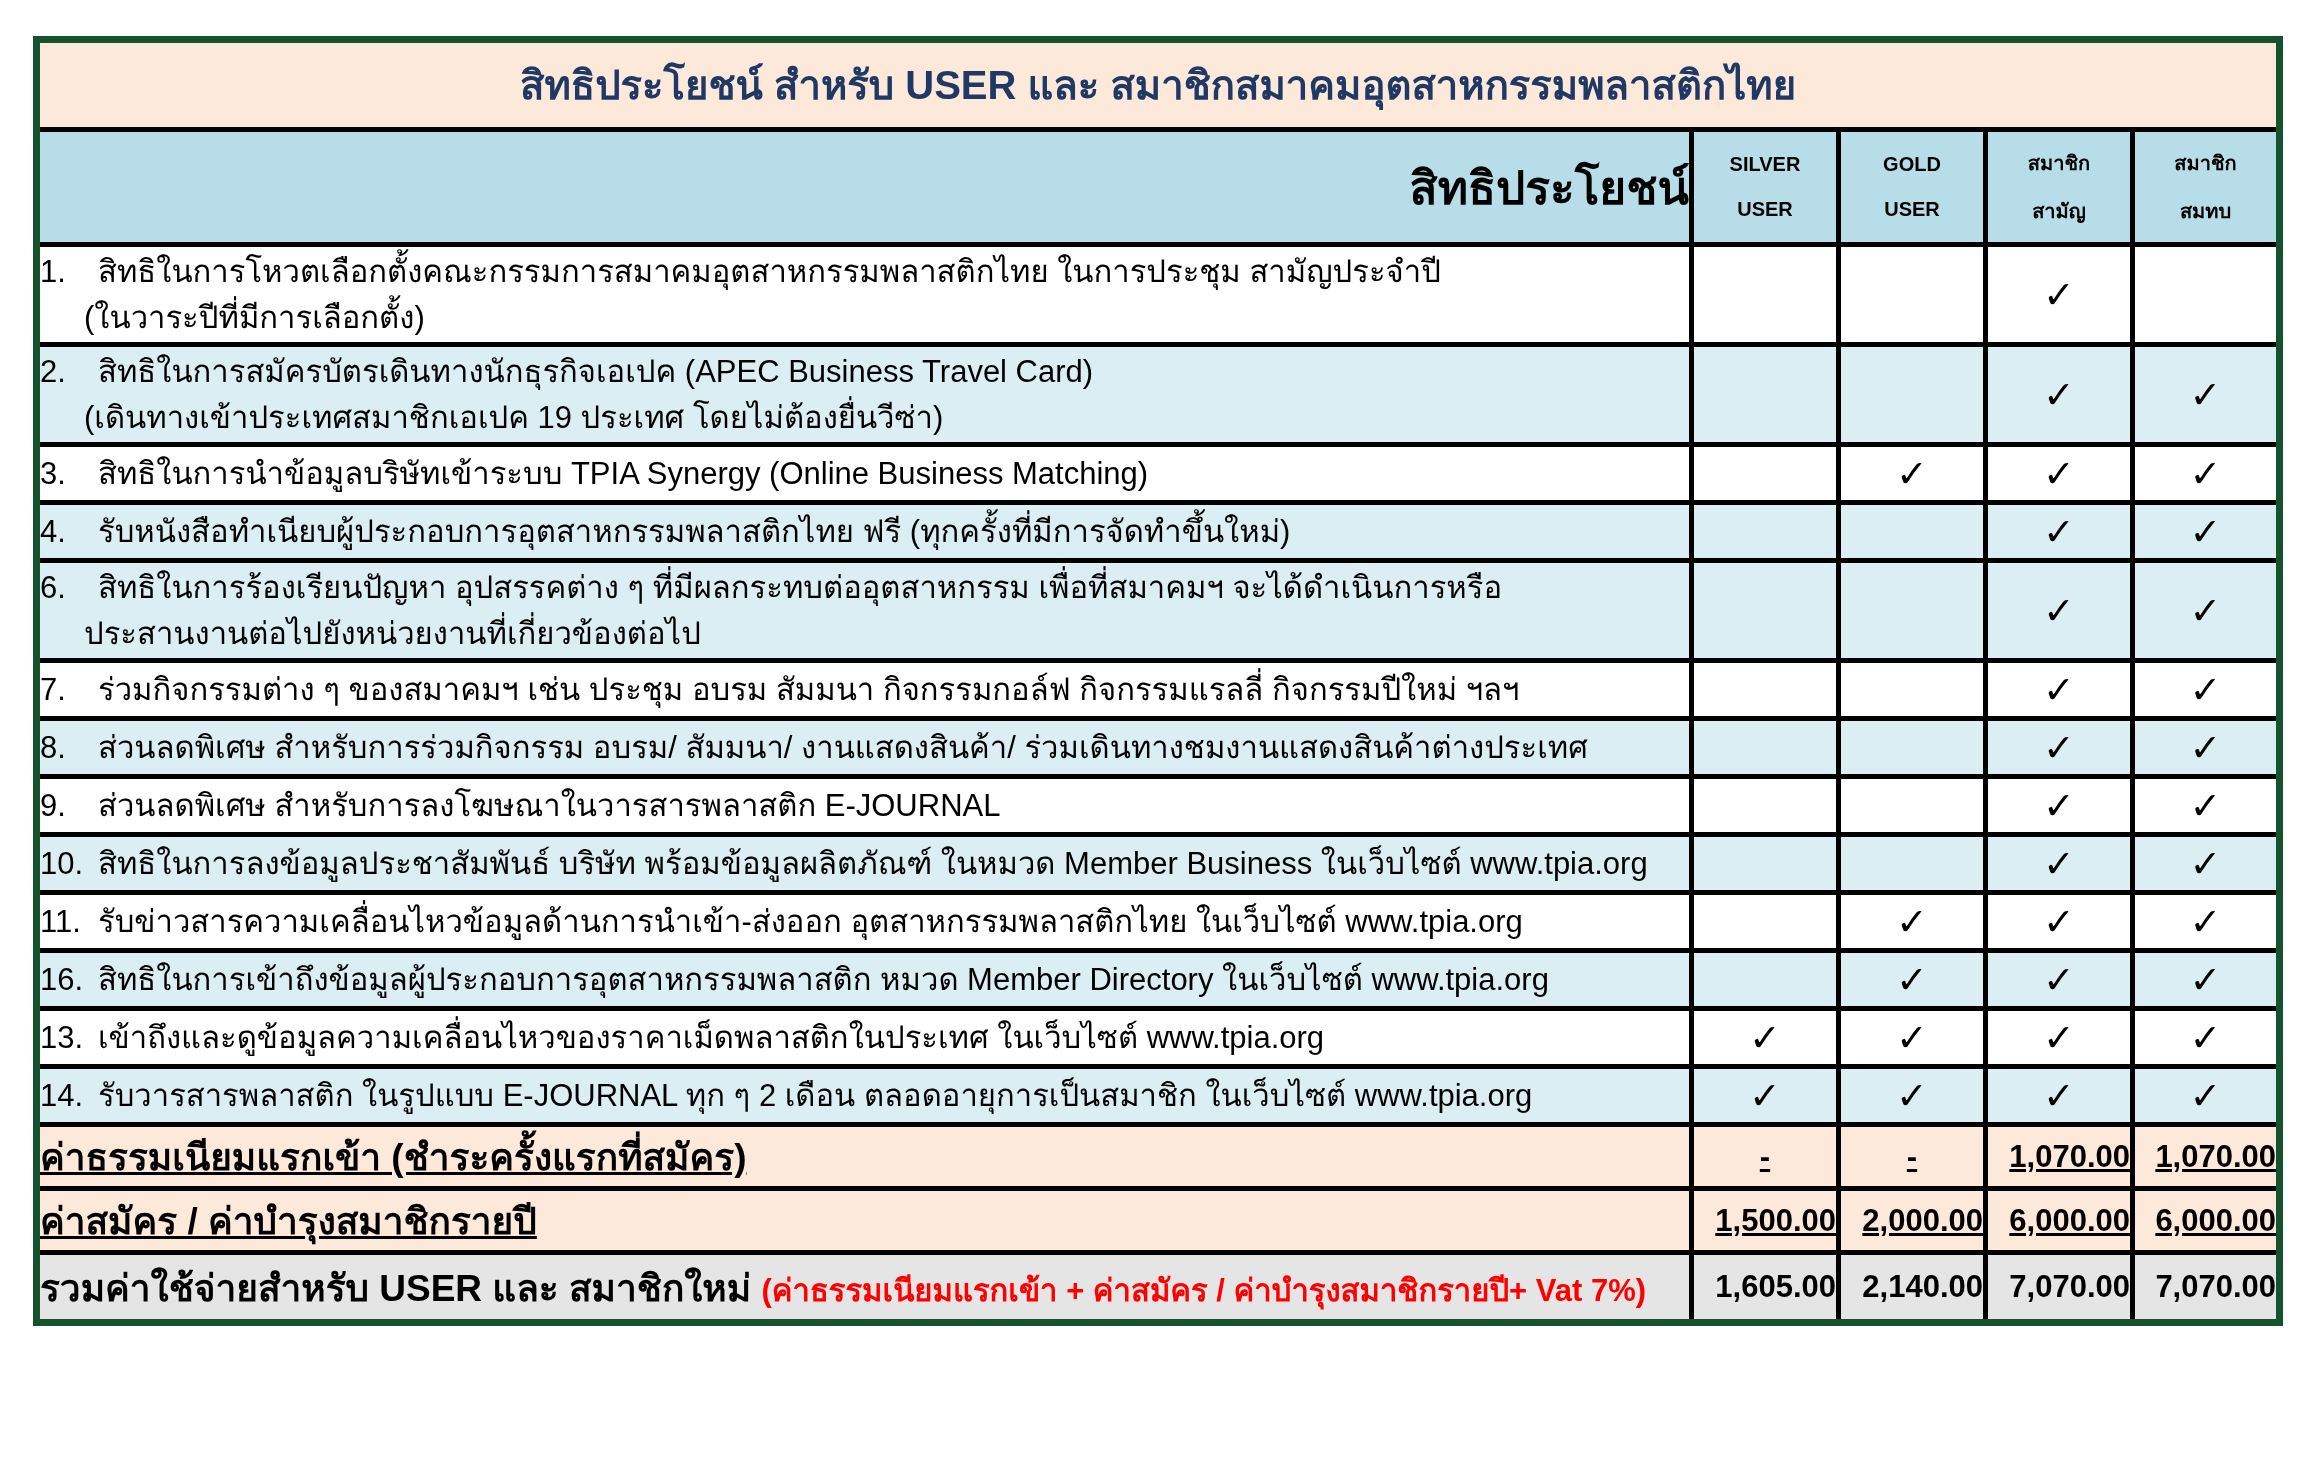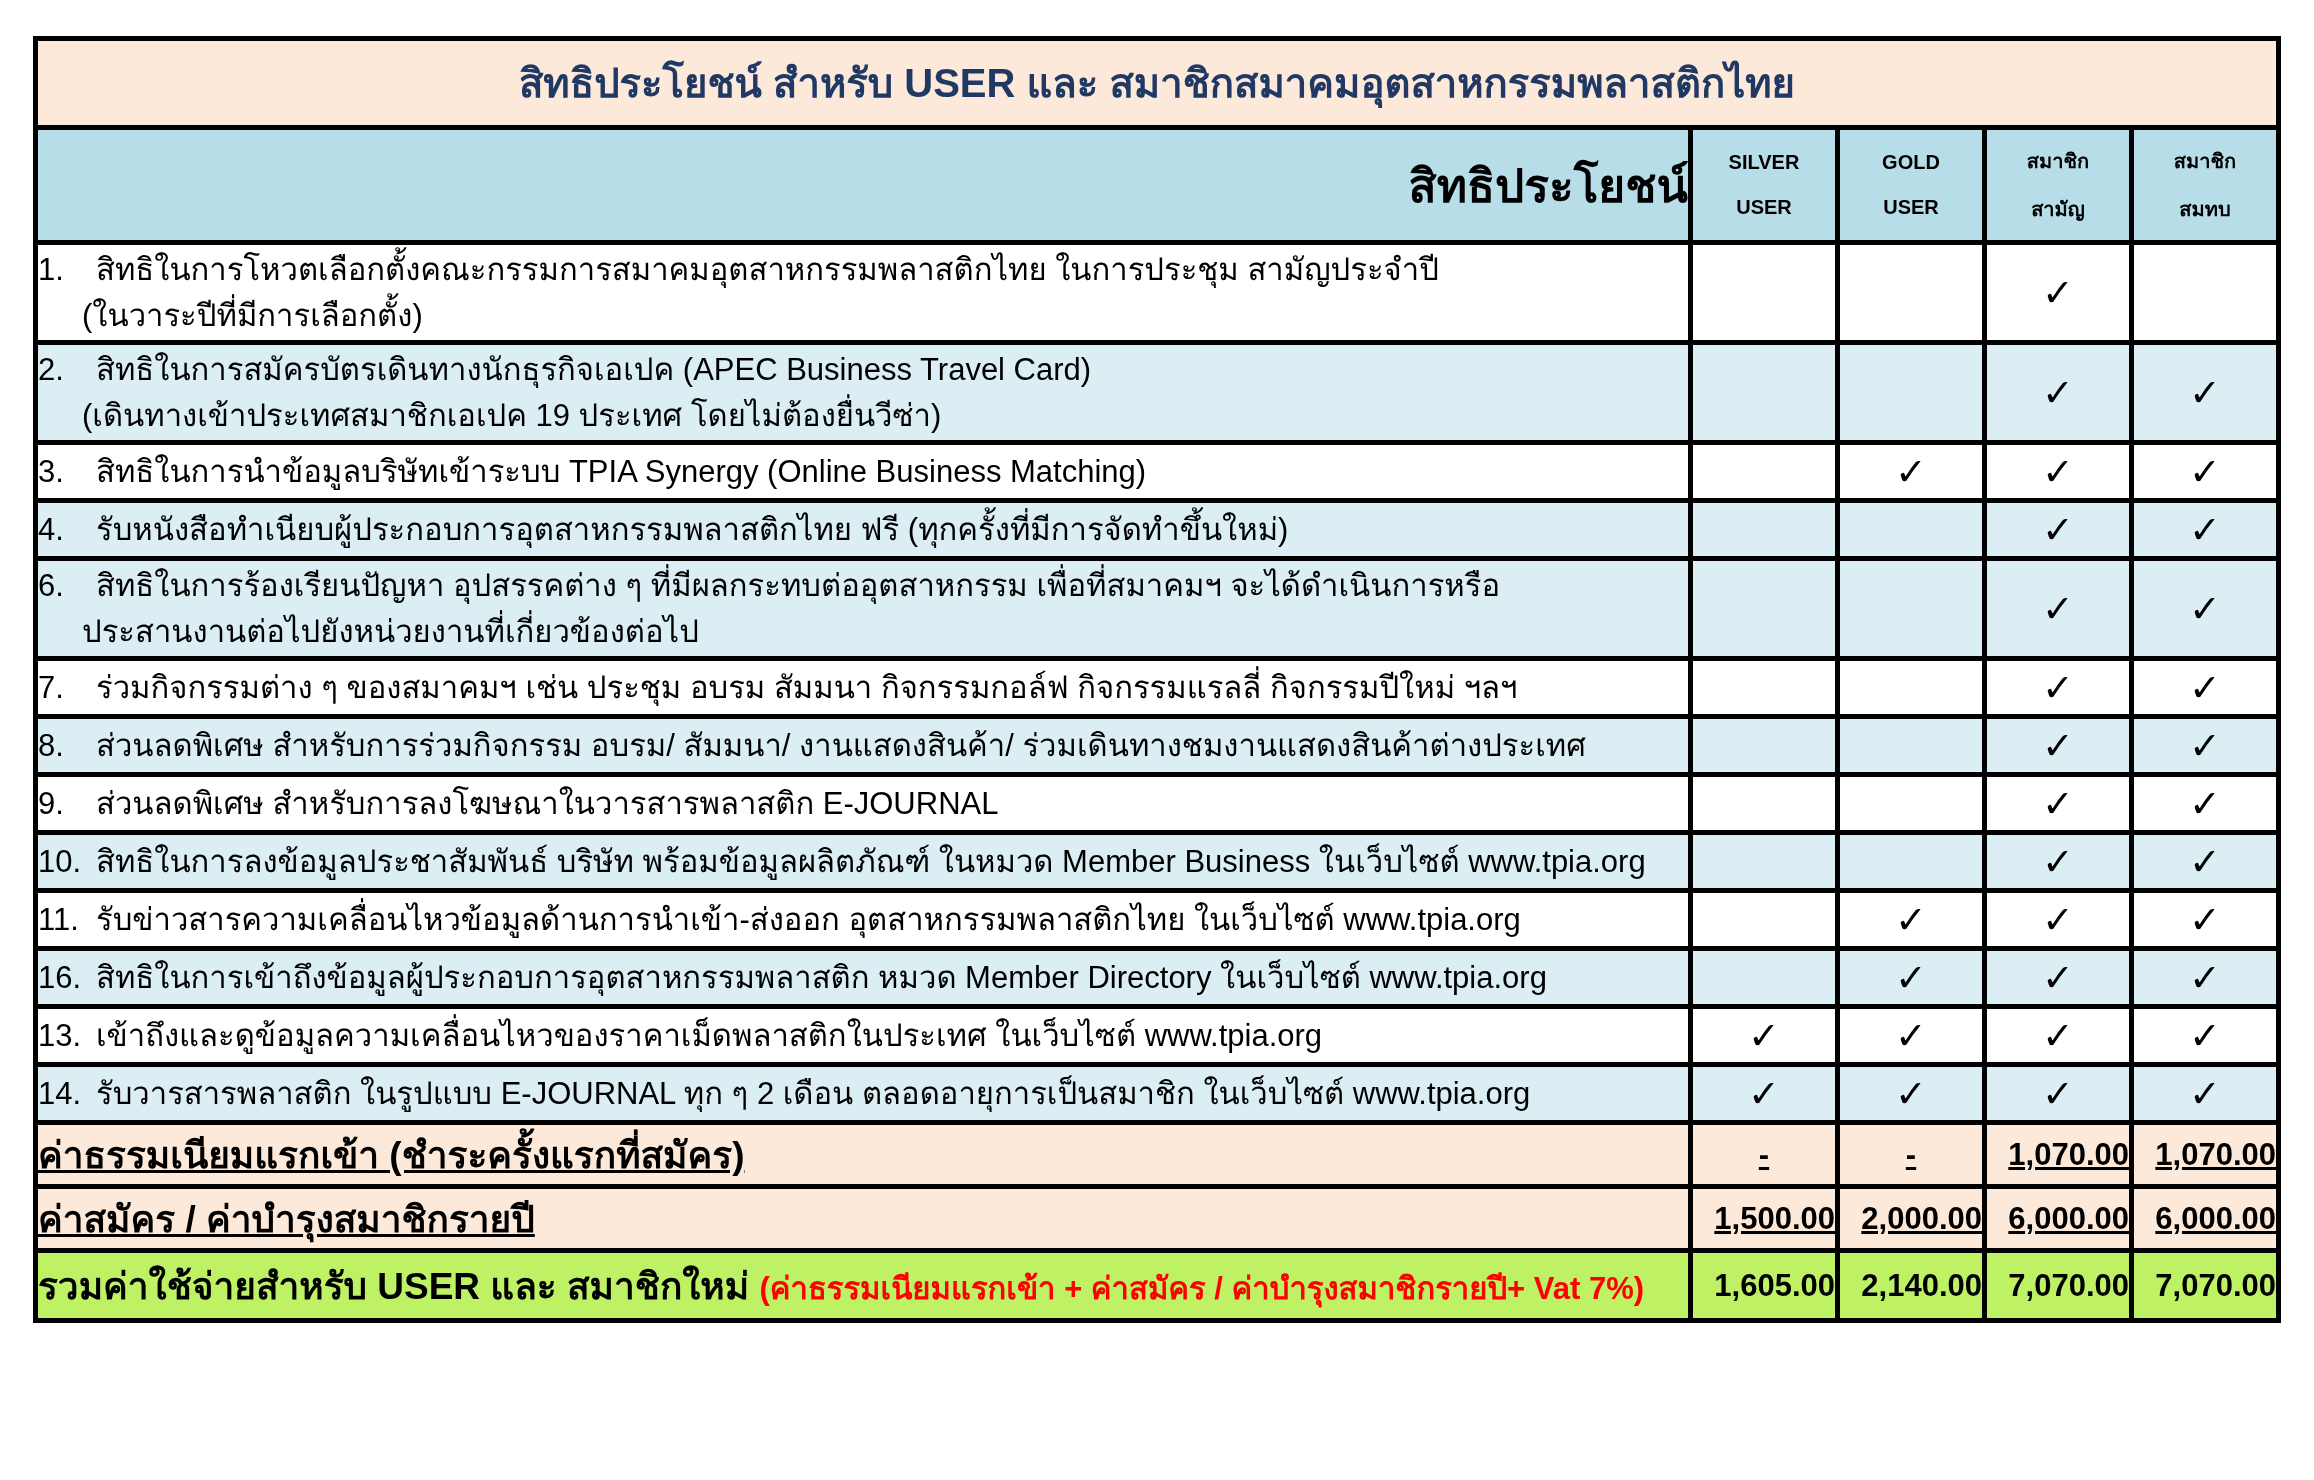--- a/index.html
+++ b/index.html
@@ -21,21 +21,21 @@
     top: 36px;
     width: 2243px;
     border-collapse: collapse;
     table-layout: fixed;
   }
   table.benefits th, table.benefits td {
     border: 5px solid #000000;
     padding: 0;
     vertical-align: middle;
   }
-  table.benefits { border: 4px solid #14532d; }
+  table.benefits { border: 7px solid #14532d; }
 
   
   tr.title-row th {
     height: 84px;
     background: #FDE9D9;
     color: #1F3864;
     font-size: 40px;
     font-weight: bold;
     text-align: center;
   }
@@ -88,21 +88,21 @@
   td.money {
     font-size: 31px;
     font-weight: bold;
     text-align: right;
     padding-right: 14px;
   }
   td.money.dash { text-align: center; padding-right: 0; }
 
   
   tr.total { height: 70px; }
-  tr.total td { background: #bef264; }
+  tr.total td { background: #e5e5e5; }
   td.total-label {
     font-size: 37px;
     font-weight: bold;
     padding-left: 8px;
     text-align: left;
     white-space: nowrap;
   }
   td.total-label .t-note {
     color: #FF0000;
     font-size: 31px;

